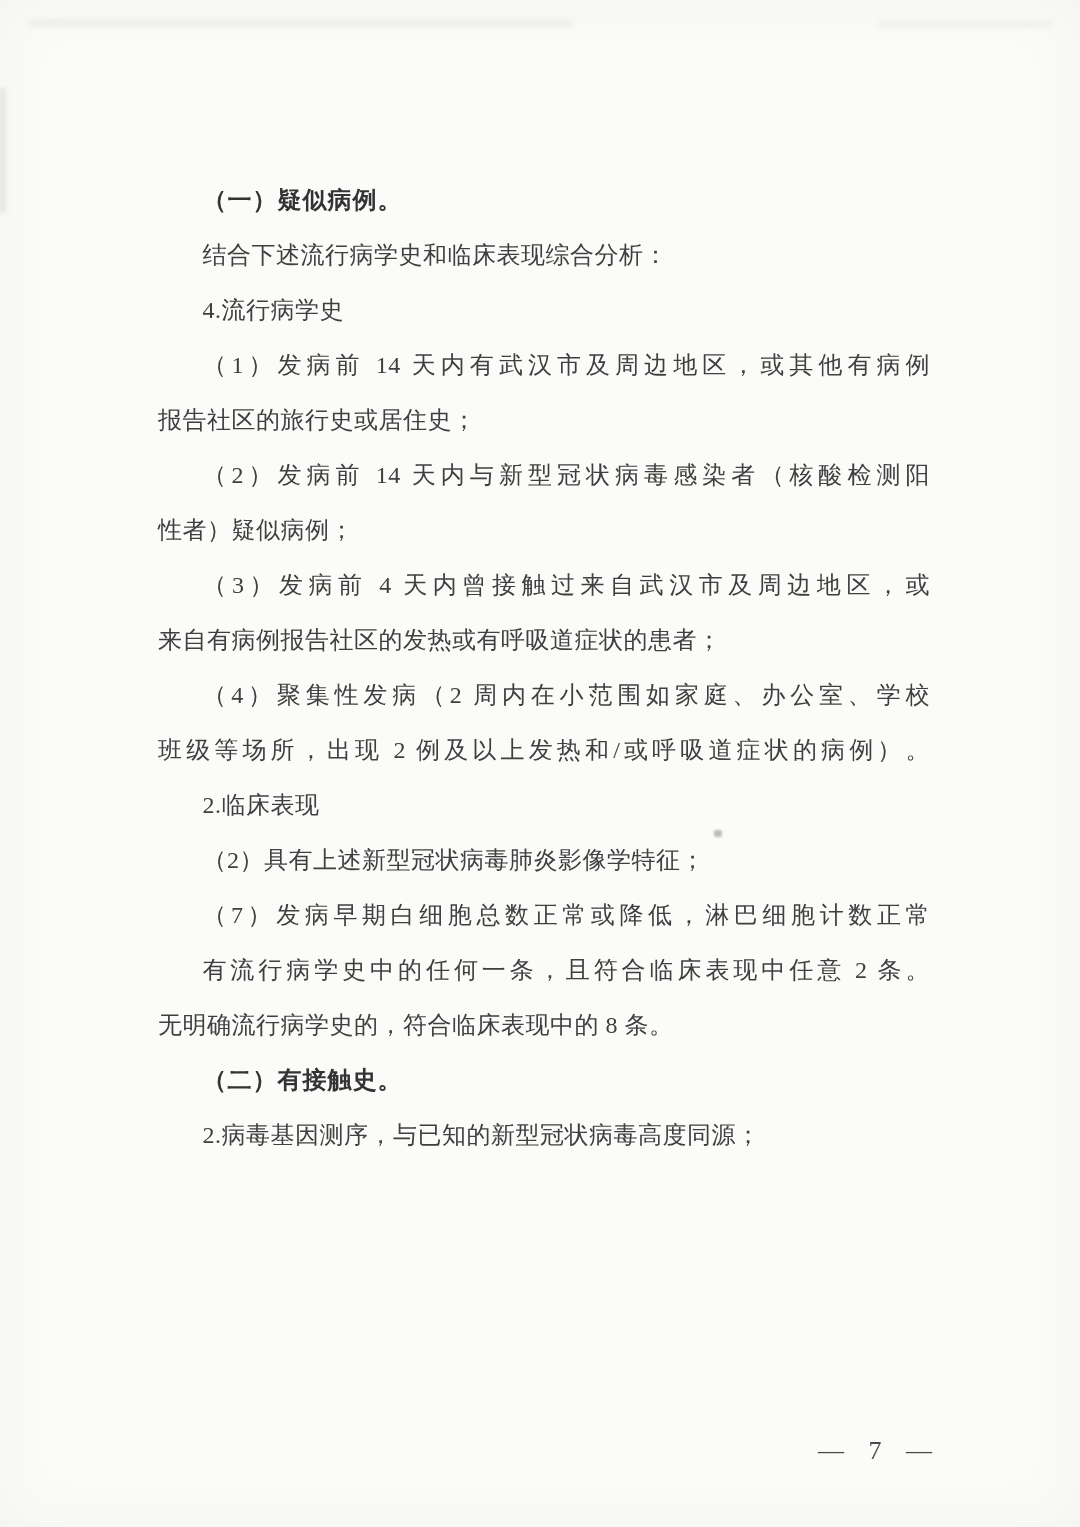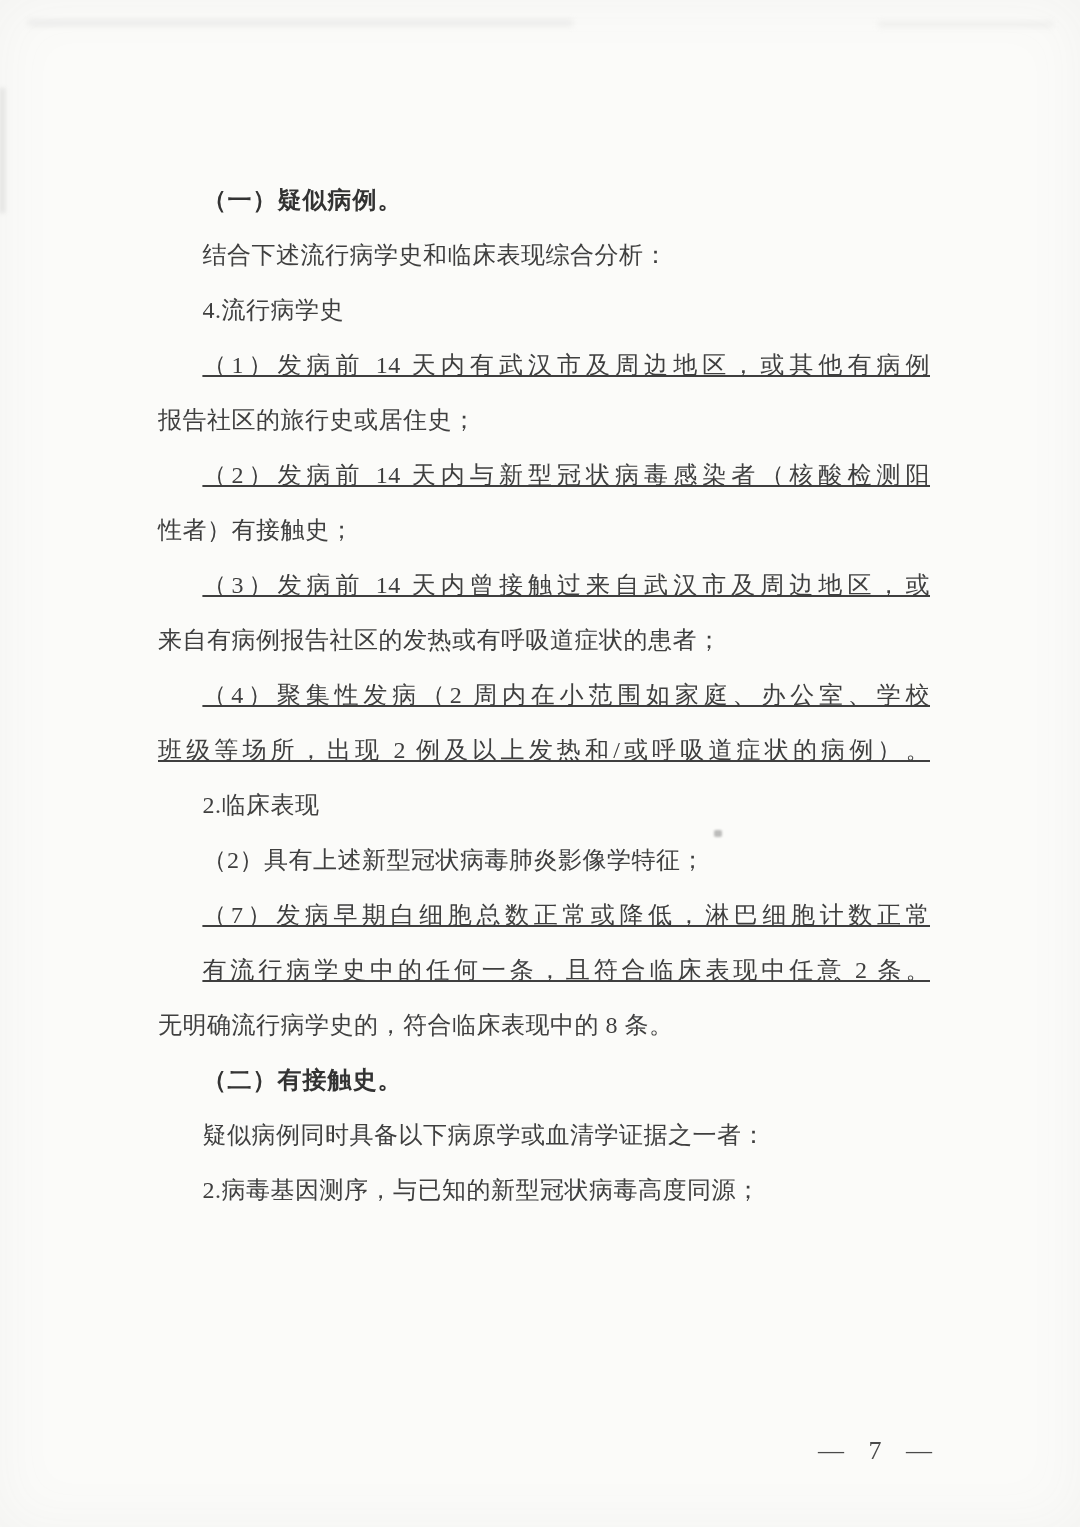--- a/index.html
+++ b/index.html
@@ -34,21 +34,20 @@
     white-space: nowrap;
     letter-spacing: 0.5px;
   }
   .line.indent {
     text-indent: 1.85em;
   }
   .line.full {
     white-space: normal;
     text-align: justify;
     text-align-last: justify;
-    text-decoration: underline;
   }
   .line.heading {
     font-weight: 700;
     color: #333333;
     letter-spacing: 1px;
   }
   .page-footer {
     position: absolute;
     left: 818px;
     top: 1436px;
@@ -106,30 +105,29 @@
   <div class="artifact edge-left"></div>
   <div class="artifact dot"></div>
 
   <div class="text-block">
     <div class="line indent heading">（一）疑似病例。</div>
     <div class="line indent">结合下述流行病学史和临床表现综合分析：</div>
     <div class="line indent">4.流行病学史</div>
     <div class="line indent full">（1）发病前 14 天内有武汉市及周边地区，或其他有病例</div>
     <div class="line">报告社区的旅行史或居住史；</div>
     <div class="line indent full">（2）发病前 14 天内与新型冠状病毒感染者（核酸检测阳</div>
-    <div class="line">性者）有接触史；</div>
-    <div class="line indent full">（3）发病前 14 天内曾接触过来自武汉市及周边地区，或</div>
+    <div class="line">性者）疑似病例；</div>
+    <div class="line indent full">（3）发病前 4 天内曾接触过来自武汉市及周边地区，或</div>
     <div class="line">来自有病例报告社区的发热或有呼吸道症状的患者；</div>
     <div class="line indent full">（4）聚集性发病（2 周内在小范围如家庭、办公室、学校</div>
     <div class="line full">班级等场所，出现 2 例及以上发热和/或呼吸道症状的病例）。</div>
     <div class="line indent">2.临床表现</div>
     <div class="line indent">（2）具有上述新型冠状病毒肺炎影像学特征；</div>
     <div class="line indent full">（7）发病早期白细胞总数正常或降低，淋巴细胞计数正常</div>
     <div class="line indent full">有流行病学史中的任何一条，且符合临床表现中任意 2 条。</div>
     <div class="line">无明确流行病学史的，符合临床表现中的 8 条。</div>
     <div class="line indent heading">（二）有接触史。</div>
-    <div class="line indent">疑似病例同时具备以下病原学或血清学证据之一者：</div>
     <div class="line indent">2.病毒基因测序，与已知的新型冠状病毒高度同源；</div>
   </div>
 
   <div class="page-footer">— 7 —</div>
 
 </div>
 
 </body></html>

